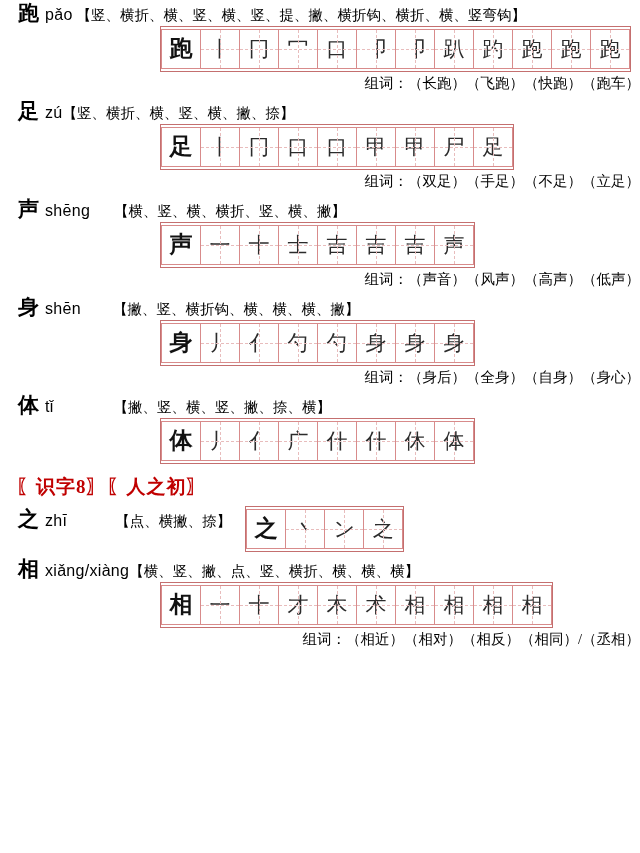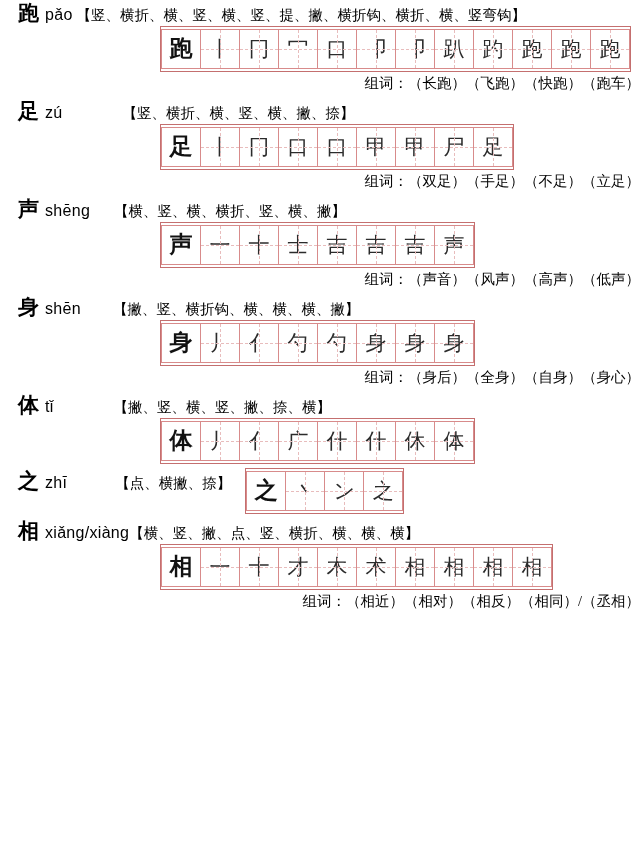--- a/index.html
+++ b/index.html
@@ -154,21 +154,21 @@
     </div>
     <div class="words">
       <span class="label">组词：</span><span>（长跑）（飞跑）（快跑）（跑车）</span>
     </div>
   </div>
 
   <div class="entry">
     <div class="entry-head">
       <span class="char-big">足</span>
       <span class="pinyin">zú</span>
-      <span class="strokes" style="margin-left:60px;">【竖、横折、横、竖、横、撇、捺】</span>
+      <span class="strokes" style="">【竖、横折、横、竖、横、撇、捺】</span>
     </div>
     <div class="grid-wrap" style="padding-left:160px;">
       <div class="grid-outer">
         <table class="grid">
           <tbody>
               <tr>
             <td class="first">足</td>
             <td class="part">丨</td>
             <td class="part">冂</td>
             <td class="part">口</td>
@@ -264,20 +264,21 @@
             <td class="part">什</td>
             <td class="part">休</td>
             <td class="part">体</td>
           </tr>
         </tbody>
           </table>
       </div>
     </div>
   </div>
 
+  <div class="section-title">〖识字8〗〖人之初〗</div>
 
   <div class="entry">
     <div class="row-flex">
       <div class="entry-head" style="padding-left:18px;">
         <span class="char-big">之</span>
         <span class="pinyin">zhī</span>
         <span class="strokes" style="margin-left:48px;">【点、横撇、捺】</span>
       </div>
       <div class="grid-wrap" style="margin-left:14px;">
         <div class="grid-outer">

